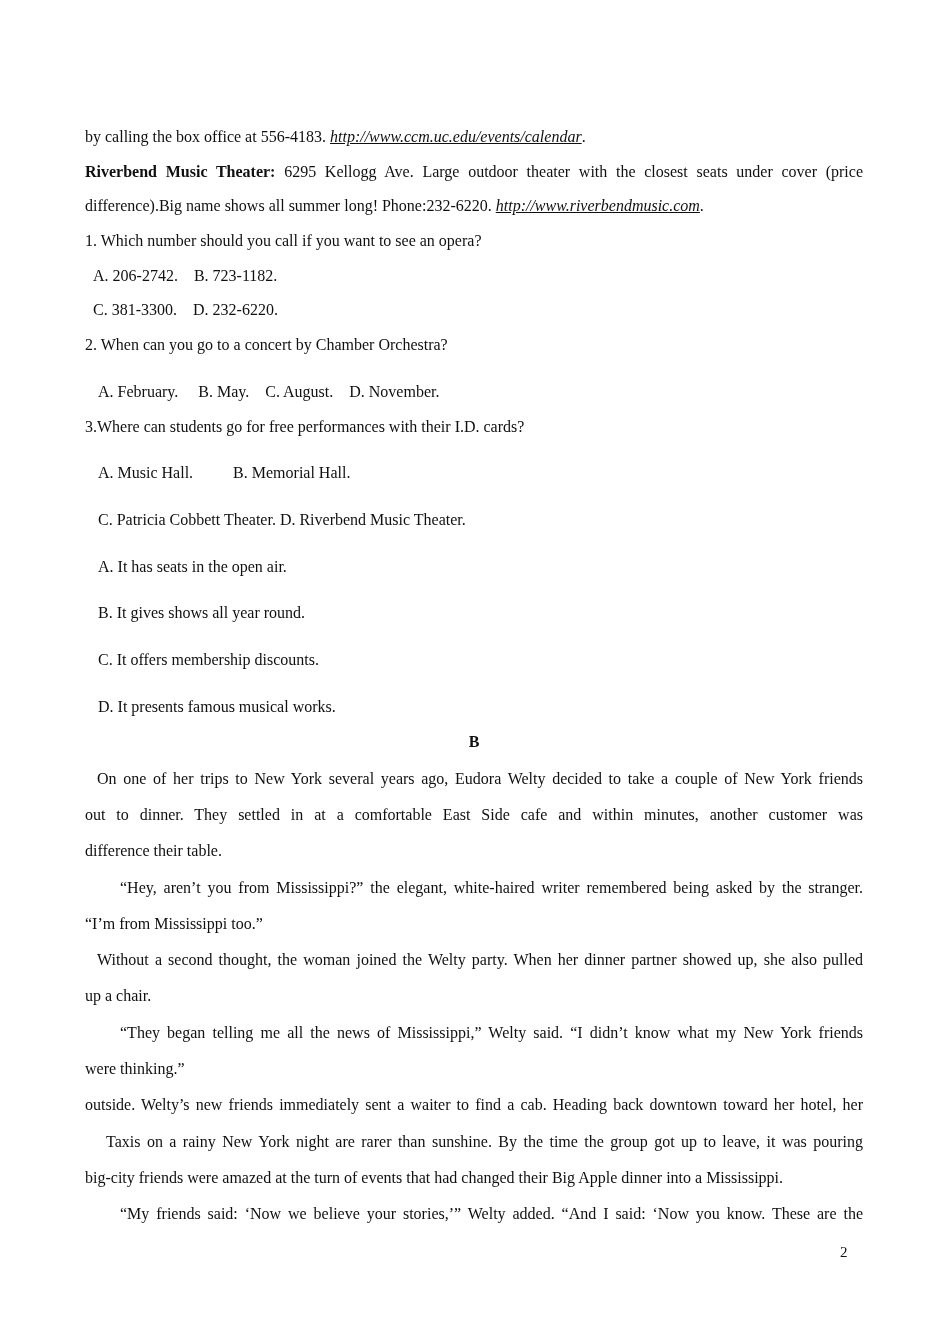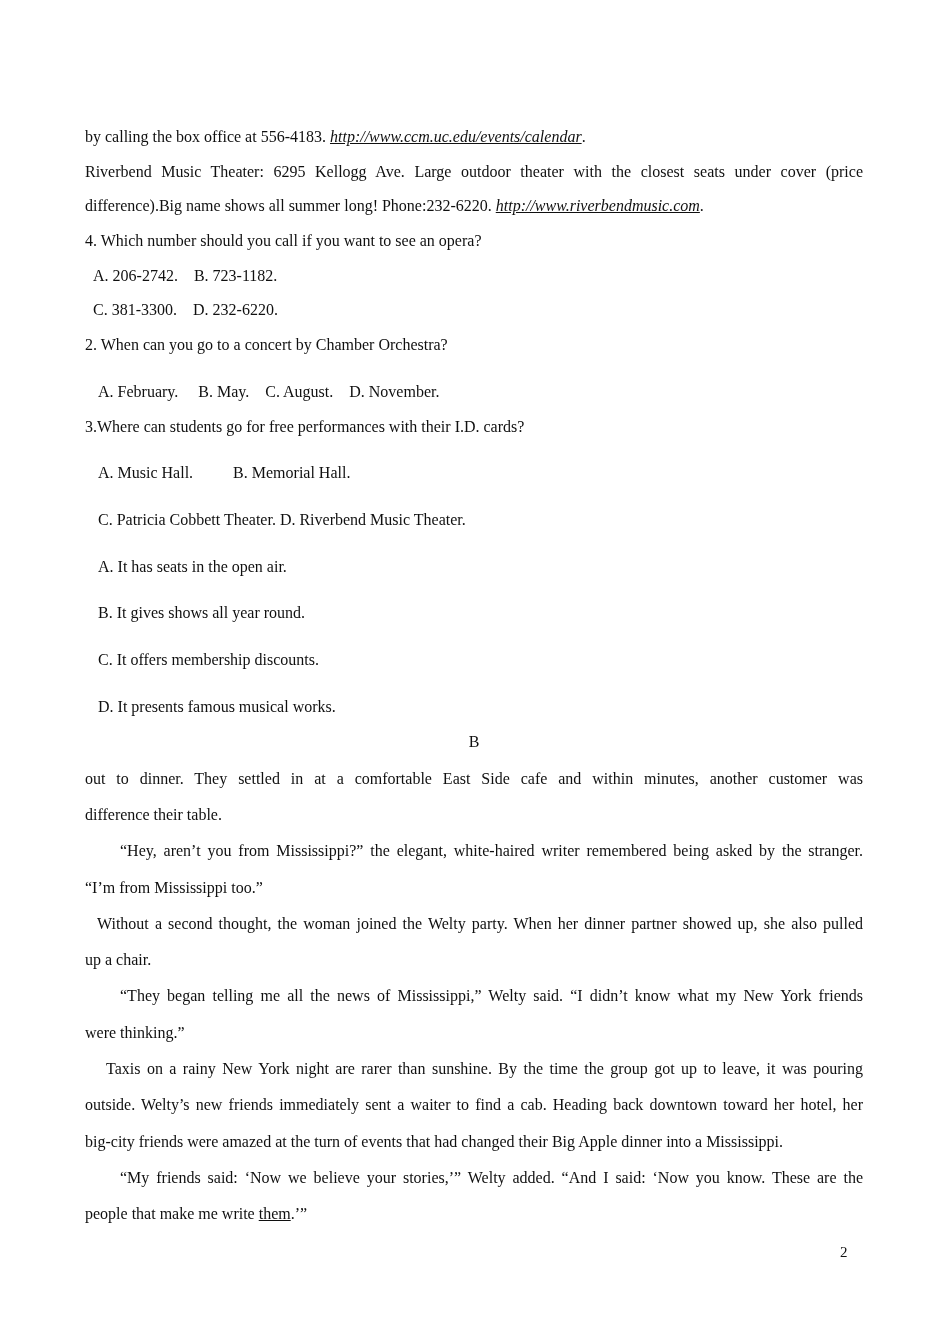--- a/index.html
+++ b/index.html
@@ -17,21 +17,21 @@
   .doc {
     position: absolute;
     left: 85px; top: 120px;
     width: 778px;
   }
   .line { overflow: hidden; }
   .sec-a .line { line-height: 34.7px; height: 34.7px; }
   .sec-b .line { line-height: 36.3px; height: 36.3px; }
   .j { text-align: justify; text-align-last: justify; }
   .center { text-align: center; }
-  .bold { font-weight: normal; }
+  .bold { font-weight: bold; }
   .link { font-style: italic; text-decoration: underline; text-align: center; }
   .u { text-decoration: underline; }
   .opt { white-space: pre-wrap; }
   .ind8  { padding-left: 8px; }
   .ind13 { padding-left: 13px; margin-top: 12px; }
   .ind12 { padding-left: 12px; }
   .ind21 { padding-left: 21px; }
   .ind35 { padding-left: 35px; }
   .pagenum {
     position: absolute;
@@ -46,56 +46,56 @@
 <div class="doc">
 
   <div class="sec-a">
 
     <div class="line"><span>by calling the box office at 556-4183. </span><span class="link">http://www.ccm.uc.edu/events/calendar</span><span>.</span></div>
 
     <div class="line j"><span class="bold">Riverbend Music Theater:</span><span> 6295 Kellogg Ave. Large outdoor theater with the closest seats under cover (price</span></div>
 
     <div class="line"><span>difference).Big name shows all summer long! Phone:232-6220. </span><span class="link">http://www.riverbendmusic.com</span><span>.</span></div>
 
-    <div class="line">4. Which number should you call if you want to see an opera?</div>
+    <div class="line">1. Which number should you call if you want to see an opera?</div>
     <div class="line opt ind8">A. 206-2742.    B. 723-1182.</div>
     <div class="line opt ind8">C. 381-3300.    D. 232-6220.</div>
 
     <div class="line">2. When can you go to a concert by Chamber Orchestra?</div>
     <div class="line opt ind13">A. February.     B. May.    C. August.    D. November.</div>
 
     <div class="line">3.Where can students go for free performances with their I.D. cards?</div>
     <div class="line opt ind13">A. Music Hall.          B. Memorial Hall.</div>
     <div class="line opt ind13">C. Patricia Cobbett Theater. D. Riverbend Music Theater.</div>
 
     <div class="line opt ind13">A. It has seats in the open air.</div>
     <div class="line opt ind13">B. It gives shows all year round.</div>
     <div class="line opt ind13">C. It offers membership discounts.</div>
     <div class="line opt ind13">D. It presents famous musical works.</div>
   </div>
 
   <div class="sec-b">
 
     <div class="line center bold">B</div>
 
+    <div class="line j ind12">On one of her trips to New York several years ago, Eudora Welty decided to take a couple of New York friends</div>
     <div class="line j">out to dinner. They settled in at a comfortable East Side cafe and within minutes, another customer was</div>
     <div class="line">difference their table.</div>
 
     <div class="line j ind35">“Hey, aren’t you from Mississippi?” the elegant, white-haired writer remembered being asked by the stranger.</div>
     <div class="line">“I’m from Mississippi too.”</div>
 
     <div class="line j ind12">Without a second thought, the woman joined the Welty party. When her dinner partner showed up, she also pulled</div>
     <div class="line">up a chair.</div>
 
     <div class="line j ind35">“They began telling me all the news of Mississippi,” Welty said. “I didn’t know what my New York friends</div>
     <div class="line">were thinking.”</div>
 
+    <div class="line j">outside. Welty’s new friends immediately sent a waiter to find a cab. Heading back downtown toward her hotel, her</div>
     <div class="line j ind21">Taxis on a rainy New York night are rarer than sunshine. By the time the group got up to leave, it was pouring</div>
-    <div class="line j">outside. Welty’s new friends immediately sent a waiter to find a cab. Heading back downtown toward her hotel, her</div>
     <div class="line">big-city friends were amazed at the turn of events that had changed their Big Apple dinner into a Mississippi.</div>
 
     <div class="line j ind35">“My friends said: ‘Now we believe your stories,’” Welty added. “And I said: ‘Now you know. These are the</div>
-    <div class="line"><span>people that make me write </span><span class="u">them</span><span>.’”</span></div>
   </div>
 
 </div>
 
 <div class="pagenum">2</div>
 
 </body></html>

